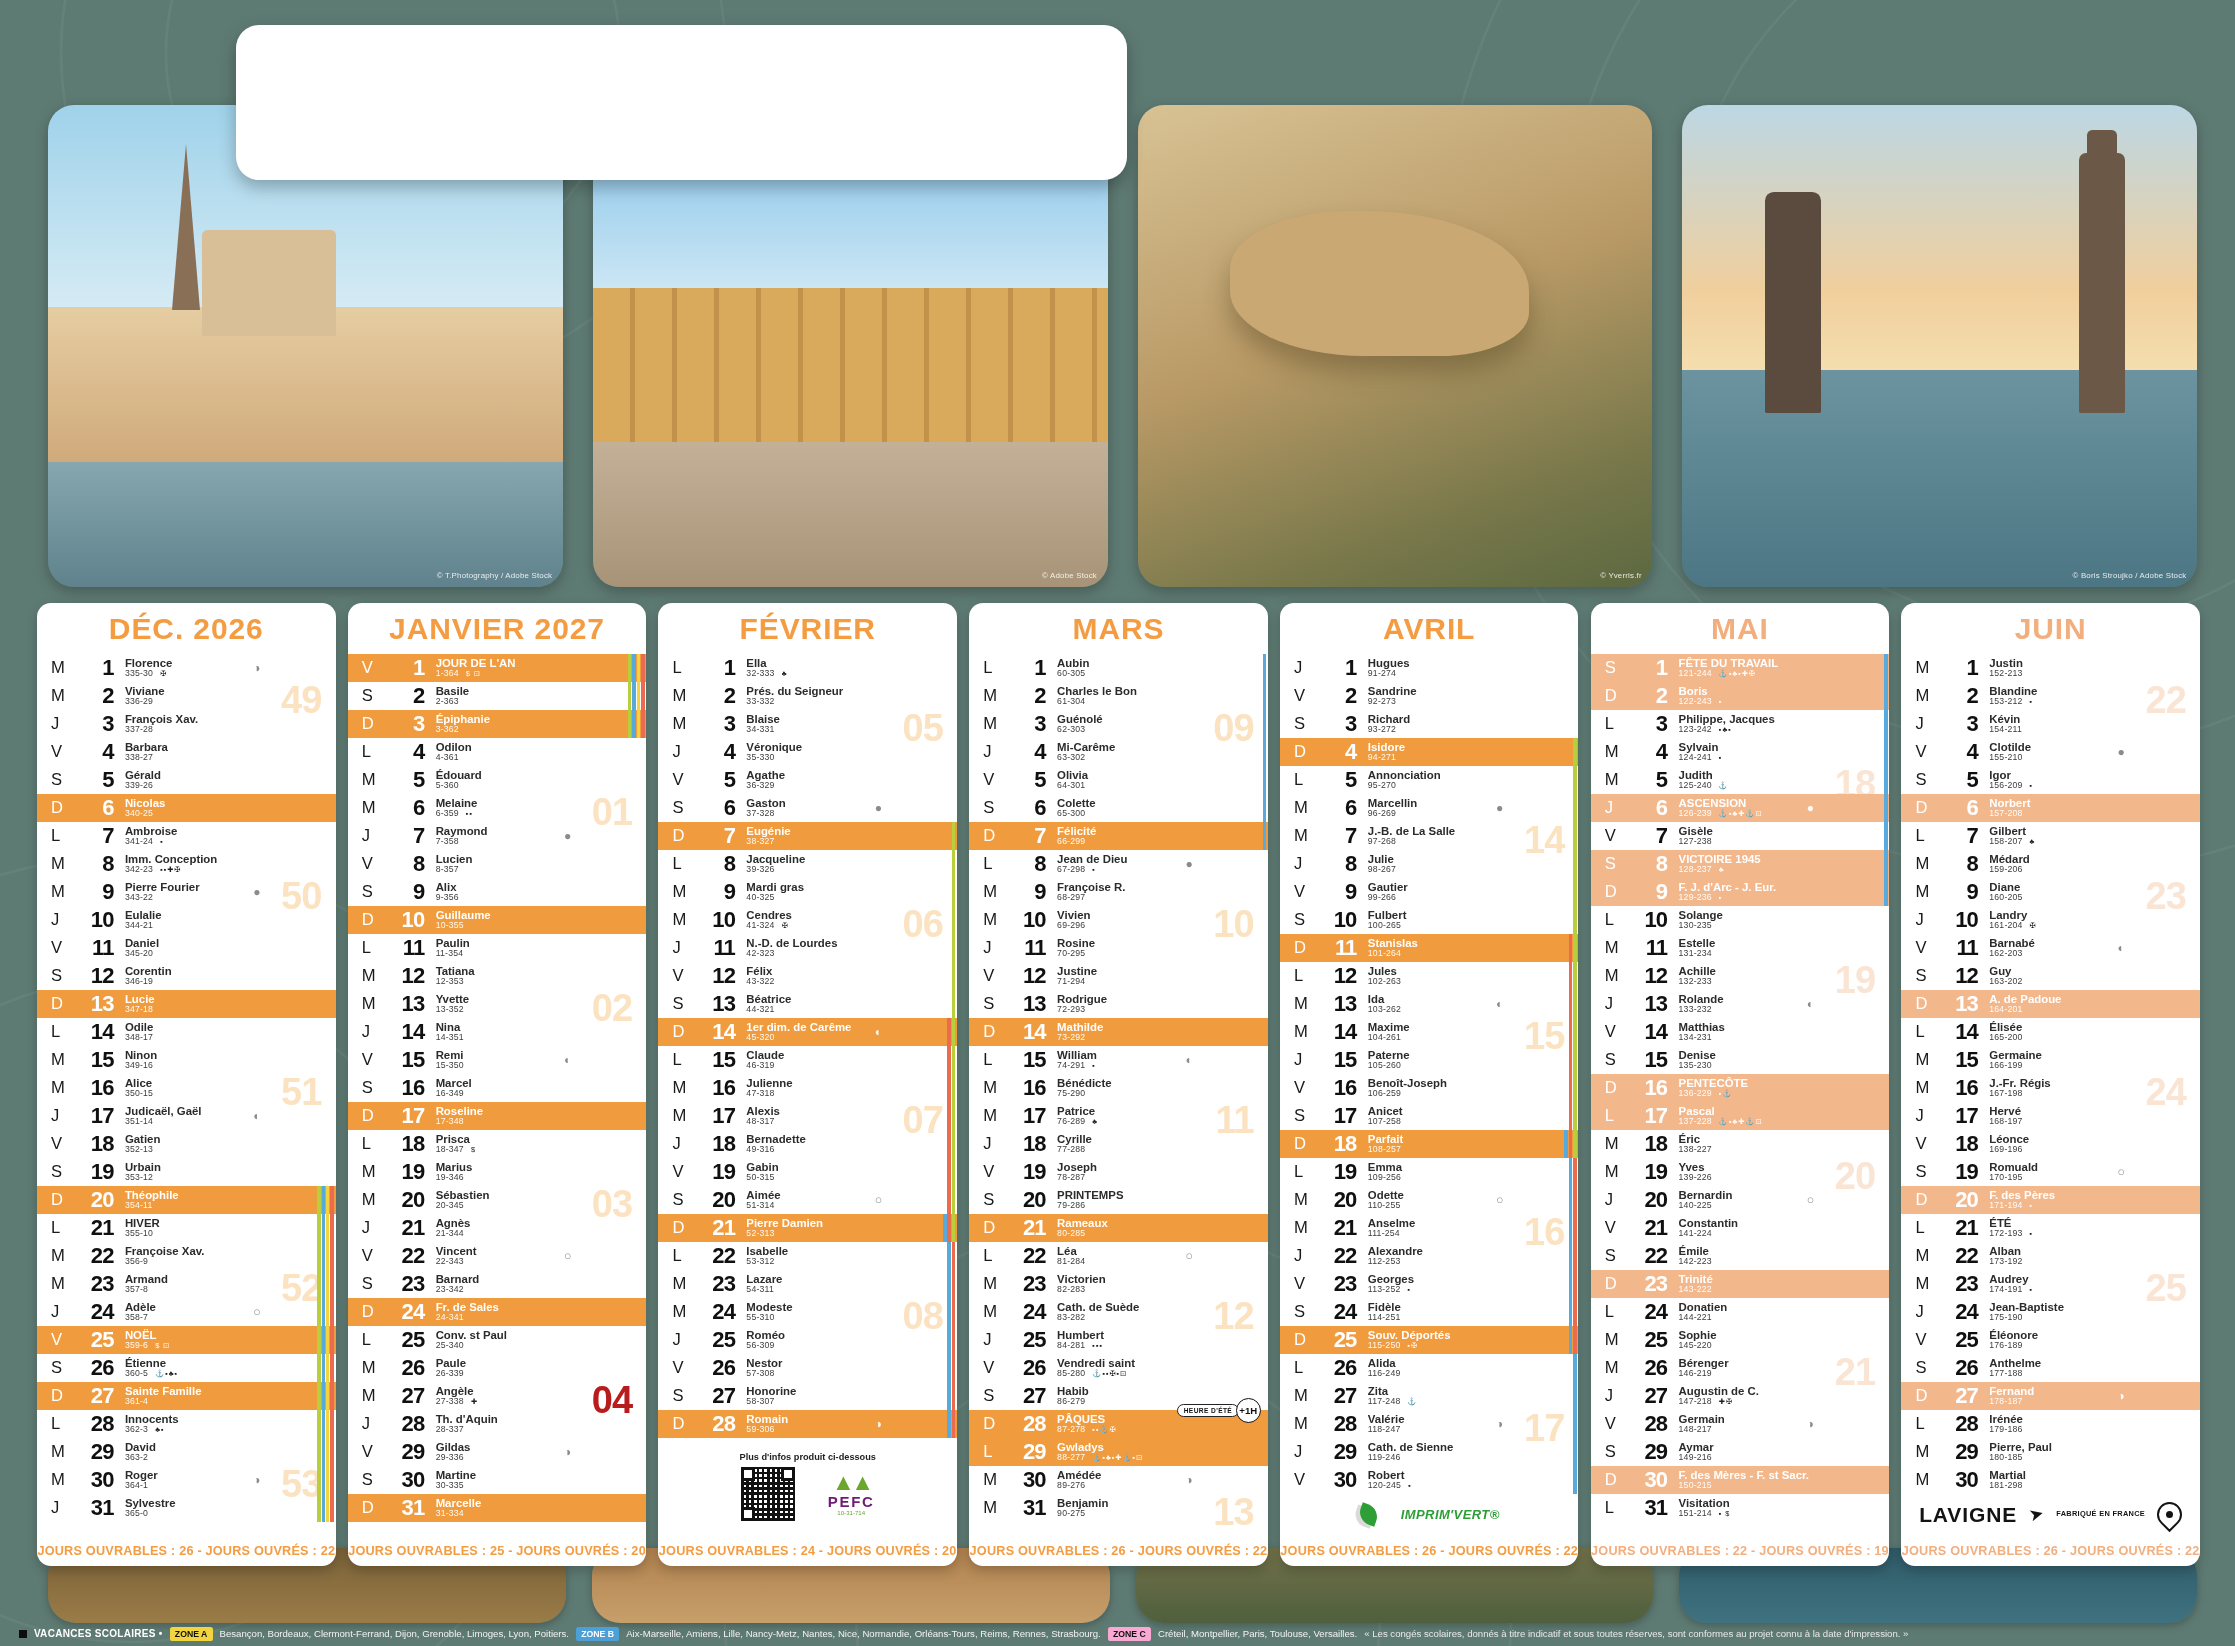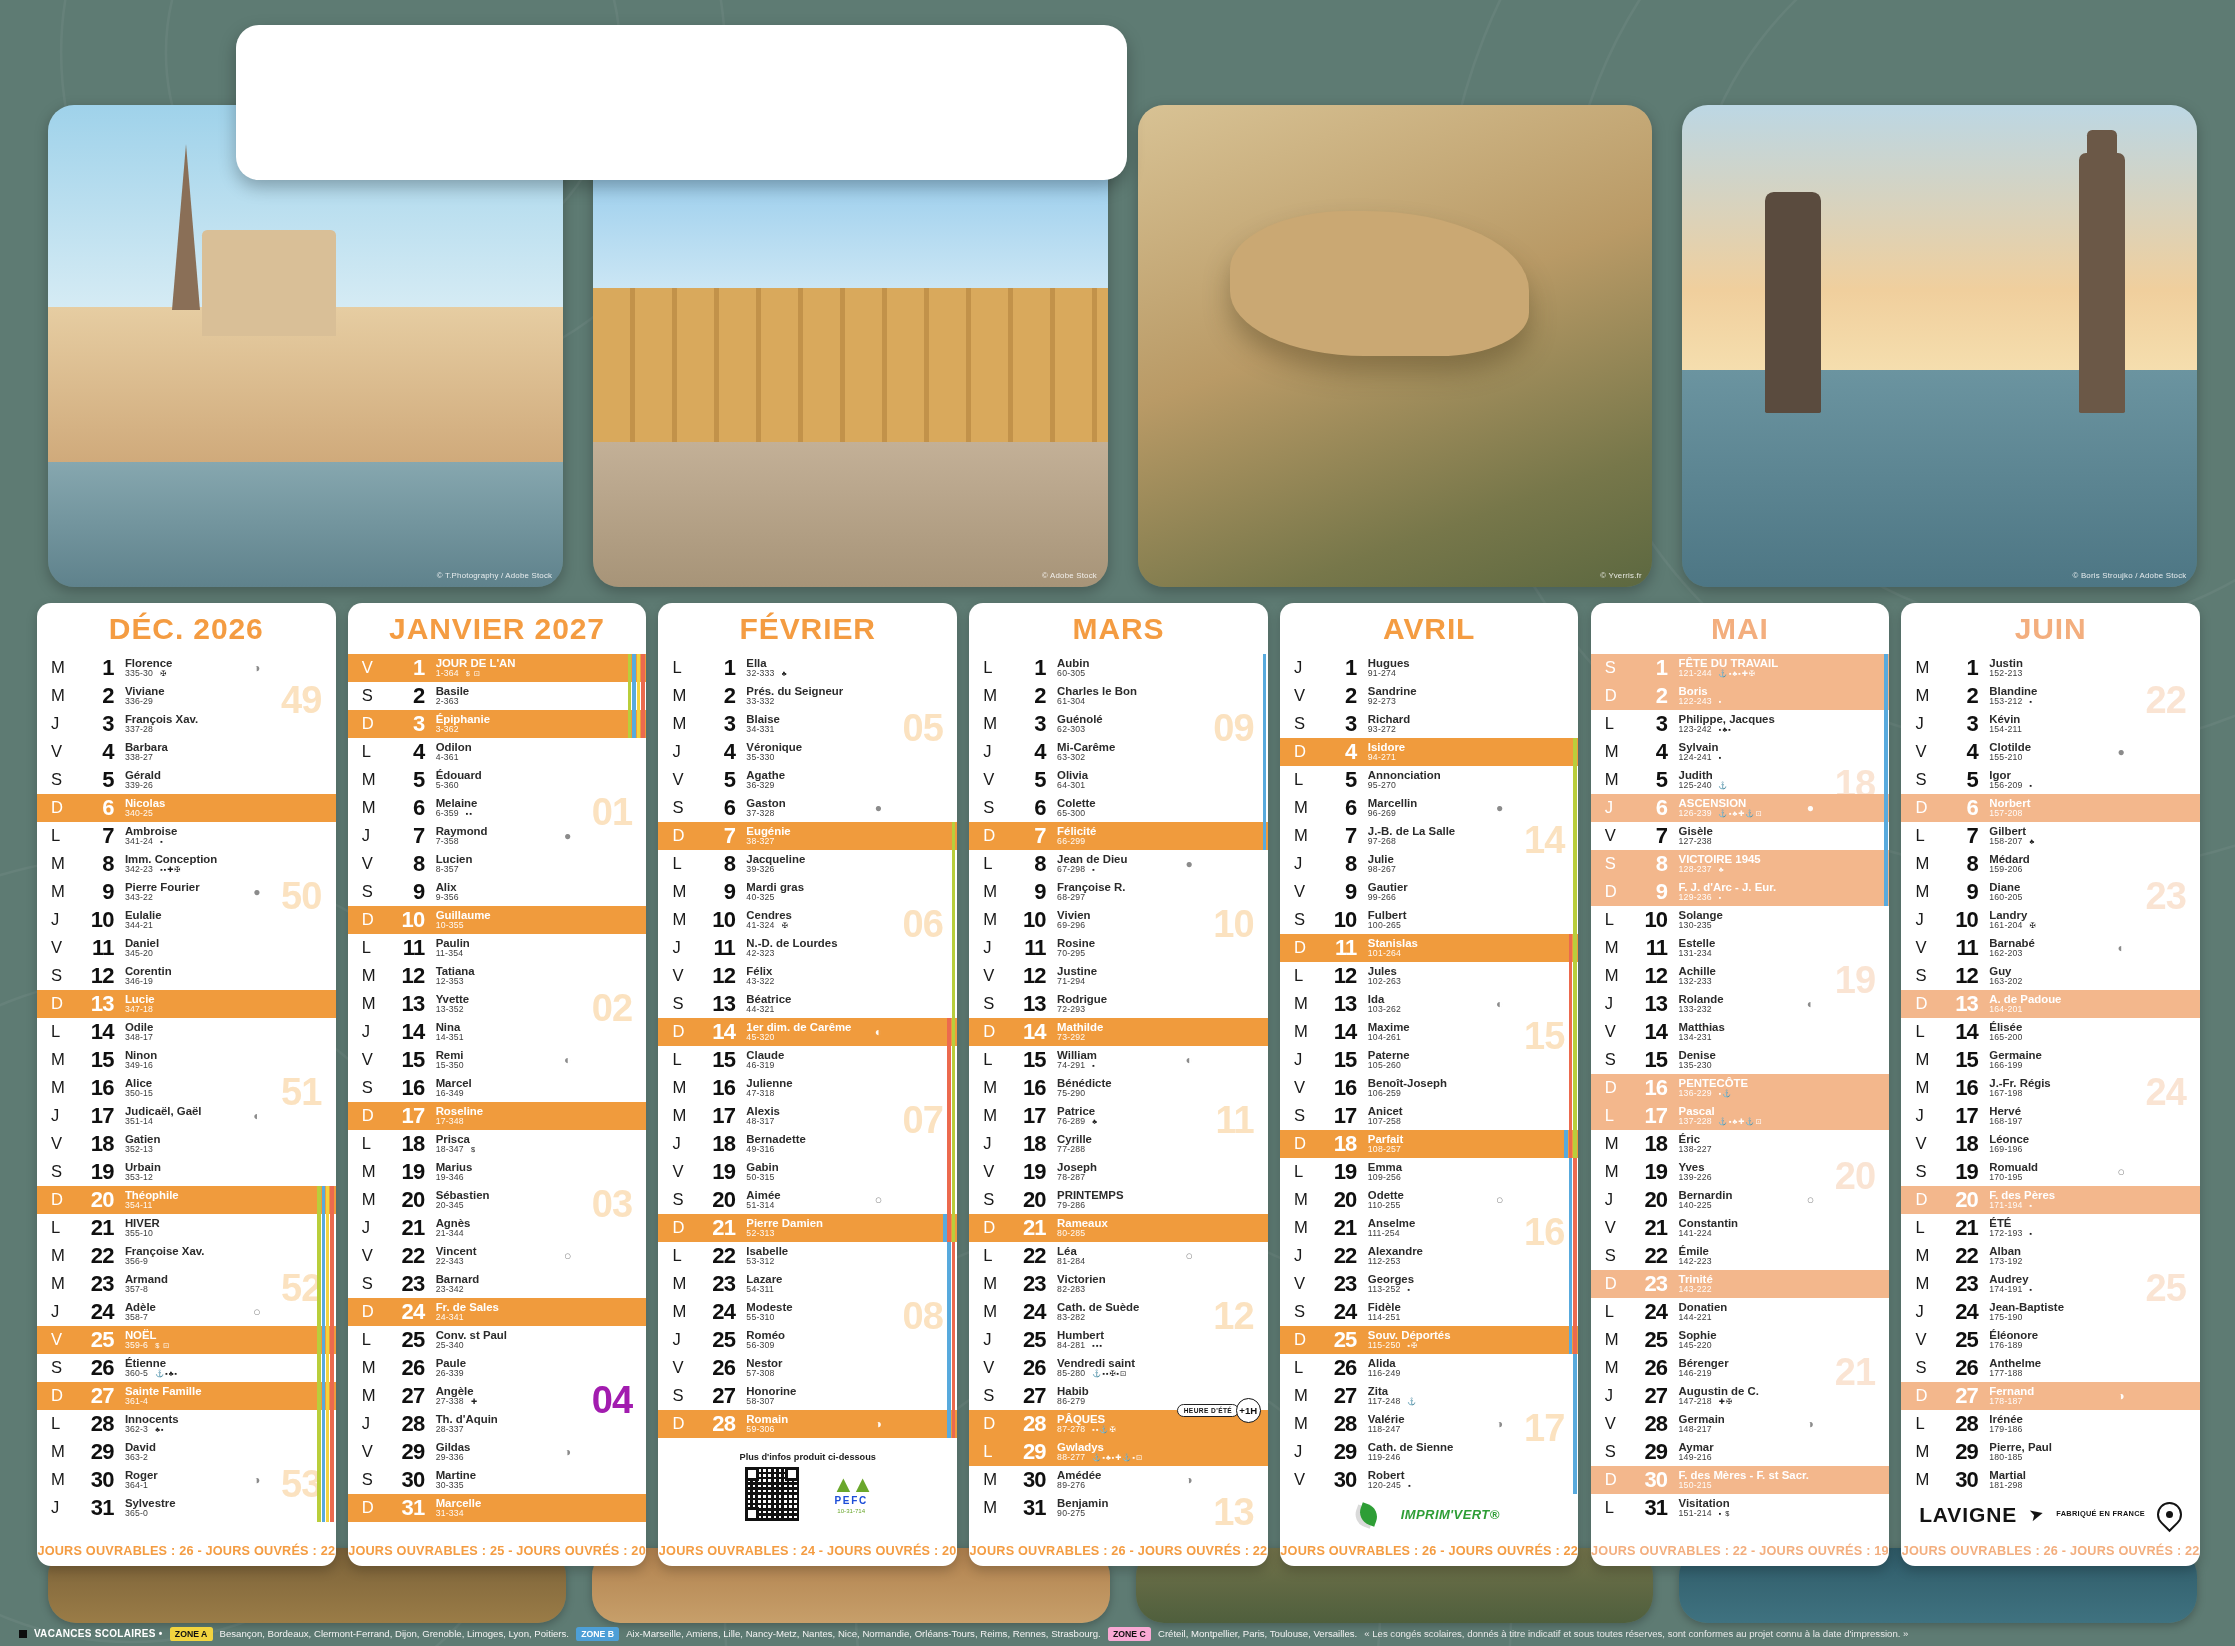--- a/index.html
+++ b/index.html
@@ -56,21 +56,21 @@
   .dst .plus{width:23px;height:23px;border:1.7px solid #111;border-radius:50%;background:#fff;color:#111;font-weight:800;font-size:9.6px;display:flex;align-items:center;justify-content:center;margin-left:-3.5px}
   
   .qrblock{display:flex;flex-direction:column;align-items:center;gap:4.4px;width:100%}
   .qrnote{font-size:9.2px;font-weight:700;color:#222}
   .qrrow{display:flex;align-items:center;justify-content:center;gap:33px;width:100%}
   .qr{width:54px;height:54px;background:repeating-linear-gradient(0deg,#111 0 2.6px,transparent 2.6px 5.2px),repeating-linear-gradient(90deg,#111 0 2.6px,#fff 2.6px 5.2px);position:relative;outline:2.6px solid #fff}
   .qr i{position:absolute;width:14px;height:14px;border:3.5px solid #111;background:#fff;box-sizing:border-box}
   .qr i.a{left:0;top:0}.qr i.b{right:0;top:0}.qr i.c{left:0;bottom:0}
   .pefc{display:flex;flex-direction:column;align-items:center;line-height:1}
   .pefc .trees{font-size:23px;color:#6aa72c;letter-spacing:-3.5px}
-  .pefc .pl{font-size:10px;font-weight:800;color:#1d4ed8;letter-spacing:1.7px}
+  .pefc .pl{font-size:15px;font-weight:800;color:#701a75;letter-spacing:1.7px}
   .pefc .pc{font-size:6.1px;color:#6aa72c;margin-top:1.7px}
   
   .impr{display:flex;align-items:center;gap:23px}
   .impr .leaf{width:19px;height:19px;background:#2e9e36;border-radius:0 70% 0 70%;transform:rotate(20deg);box-shadow:-3.5px 3.5px 0 rgba(150,150,150,.35)}
   .impr .it{font-size:13px;font-weight:800;font-style:italic;color:#2e9e36;letter-spacing:0.4px}
   
   .lav{display:flex;align-items:center;gap:12.2px}
   .lav .lt{font-size:21px;font-weight:800;color:#131313;letter-spacing:0.9px}
   .lav .bird{font-size:17.5px;color:#131313;transform:rotate(-15deg)}
   .lav .mf{font-size:7.4px;font-weight:800;color:#131313;text-align:right;line-height:1.15;letter-spacing:0.3px}
@@ -808,21 +808,21 @@
         <div class="drow">
           <span class="dw">M</span>
           <span class="dn">27</span>
           <div class="dinfo">
             <div class="dname">Angèle</div>
             <div class="dsubrow">
               <span class="dsub">27-338</span>
               <span class="dic">✚</span>
             </div>
           </div>
-          <span class="dwk" style="color: #a21caf;">04</span>
+          <span class="dwk" style="color: #b91c1c;">04</span>
         </div>
         <div class="drow">
           <span class="dw">J</span>
           <span class="dn">28</span>
           <div class="dinfo">
             <div class="dname">Th. d'Aquin</div>
             <div class="dsubrow">
               <span class="dsub">28-337</span>
             </div>
           </div>

